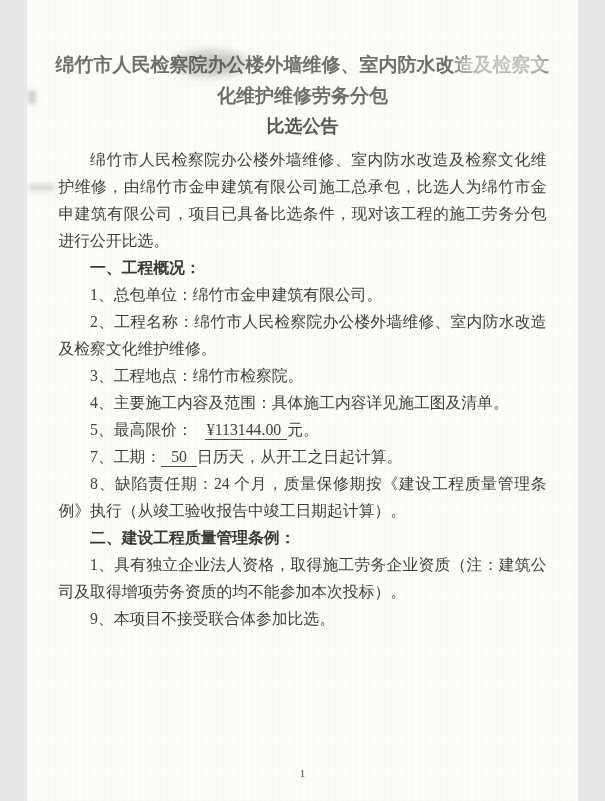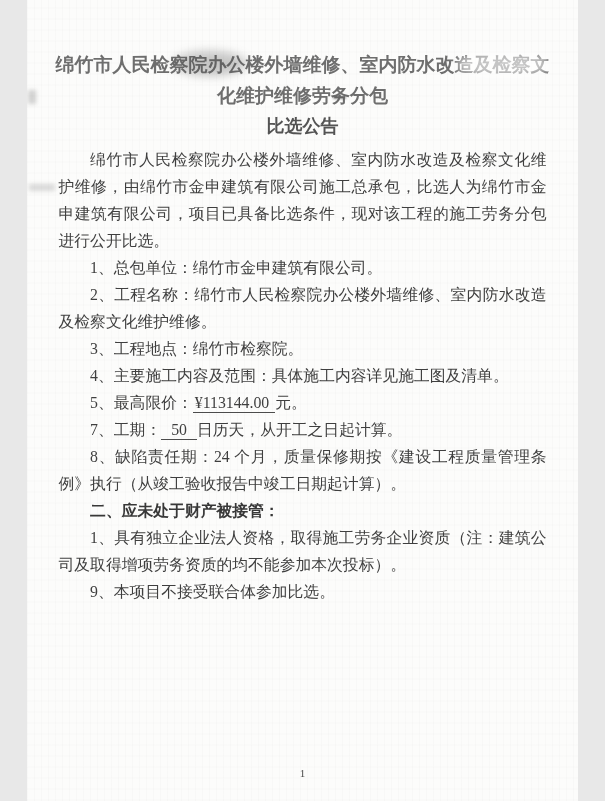--- a/index.html
+++ b/index.html
@@ -39,21 +39,21 @@
     font-size:15.8px;
     line-height:27px;
     text-align:justify;
     color:#3f3f3f;
   }
   .body p{margin:0;text-indent:2em;}
   .body p.bold{font-weight:bold;color:#383838;}
   .u{
     border-bottom:1px solid #4c4c4c;
   }
-  .u-price{padding:0 6px 1px 2px;}
+  .u-price{padding:0 6px 1px 2px;margin-left:12px;}
   .u-days{padding:0 10px 1px 10px;}
   .pageno{
     position:absolute;
     left:0;right:0;
     top:767px;
     text-align:center;
     font-size:11px;
     color:#4a4a4a;
     font-family:"Liberation Serif","DejaVu Serif",serif;
   }
@@ -91,34 +91,35 @@
 <body>
 
 <div class="page">
 
   <h1 class="title">绵竹市人民检察院办公楼外墙维修、室内防水改造及检察文化维护维修劳务分包</h1>
   <h2 class="subtitle">比选公告</h2>
 
   <div class="body">
     <p>绵竹市人民检察院办公楼外墙维修、室内防水改造及检察文化维护维修，由绵竹市金申建筑有限公司施工总承包，比选人为绵竹市金申建筑有限公司，项目已具备比选条件，现对该工程的施工劳务分包进行公开比选。</p>
 
+    <p class="bold">一、工程概况：</p>
 
     <p>1、总包单位：绵竹市金申建筑有限公司。</p>
     <p>2、工程名称：绵竹市人民检察院办公楼外墙维修、室内防水改造及检察文化维护维修。</p>
     <p>3、工程地点：绵竹市检察院。</p>
     <p>4、主要施工内容及范围：具体施工内容详见施工图及清单。</p>
 
     <p><span>5、最高限价：</span><span class="u u-price">¥113144.00</span><span>元。</span></p>
 
 
     <p><span>7、工期：</span><span class="u u-days">50</span><span>日历天，从开工之日起计算。</span></p>
 
     <p>8、缺陷责任期：24 个月，质量保修期按《建设工程质量管理条例》执行（从竣工验收报告中竣工日期起计算）。</p>
 
-    <p class="bold">二、应未处于财产被接管：</p>
+    <p class="bold">二、建设工程质量管理条例：</p>
 
     <p>1、具有独立企业法人资格，取得施工劳务企业资质（注：建筑公司及取得增项劳务资质的均不能参加本次投标）。</p>
     <p>9、本项目不接受联合体参加比选。</p>
   </div>
 
   <div class="pageno">1</div>
 
   <div class="smudge smudge-dark-title"></div>
   <div class="smudge smudge-fade-title"></div>
   <div class="smudge smudge-dash"></div>

